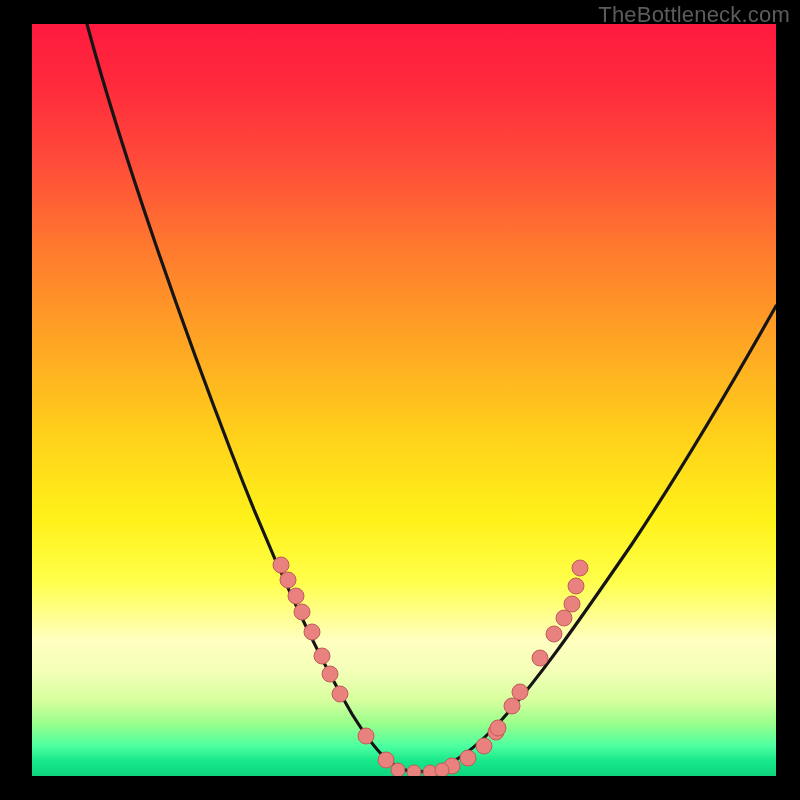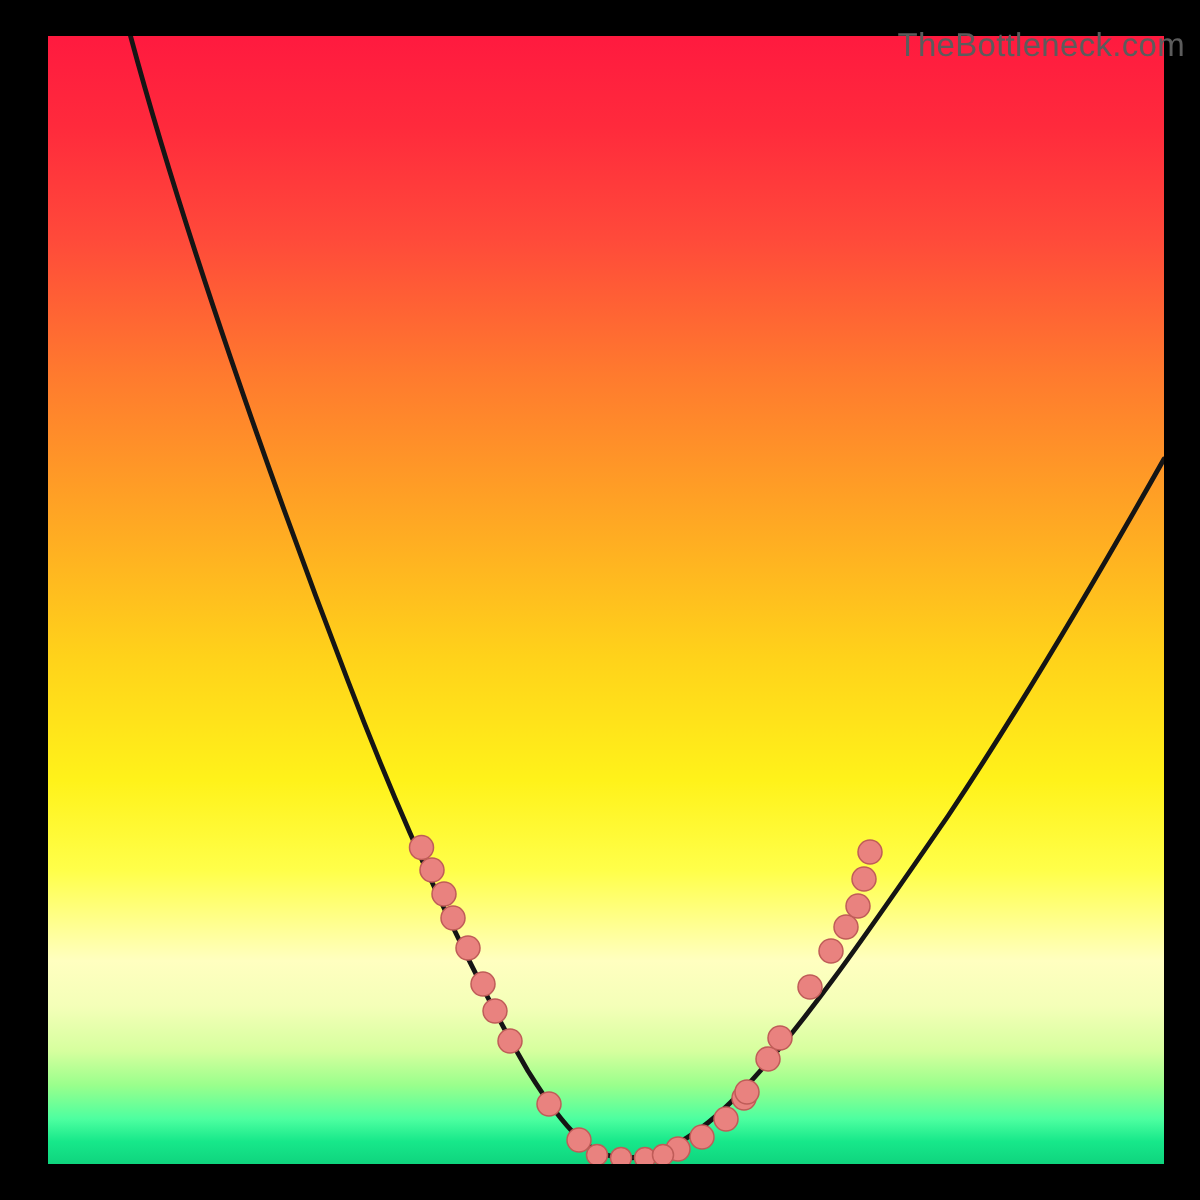--- a/index.html
+++ b/index.html
@@ -41,21 +41,21 @@
       #f4ffb8 86%,
       #d6ff9e 90%,
       #9aff8c 93%,
       #4dffa0 96%,
       #17e88a 98%,
       #0fd47e 100%
     );
   }
   .watermark {
     position: absolute;
-    top: 17px;
+    top: 2px;
     right: 10px;
     color: #5c5c5c;
     font-size: 22px;
     letter-spacing: 0.2px;
     font-weight: 500;
   }
   svg.curve {
     position: absolute;
     inset: 0;
   }

